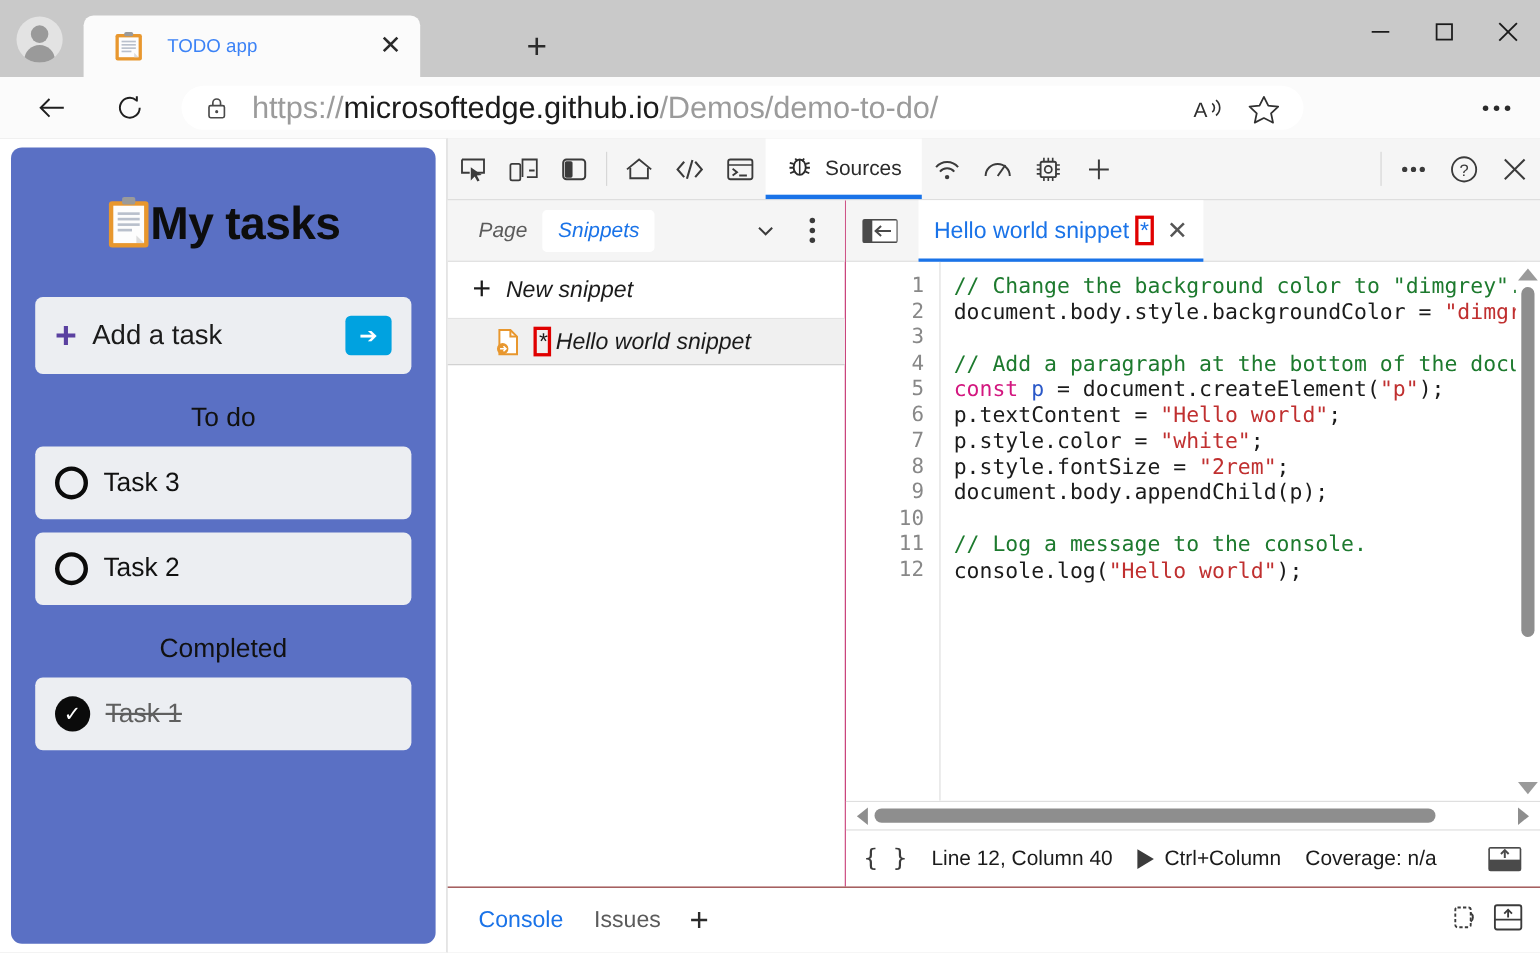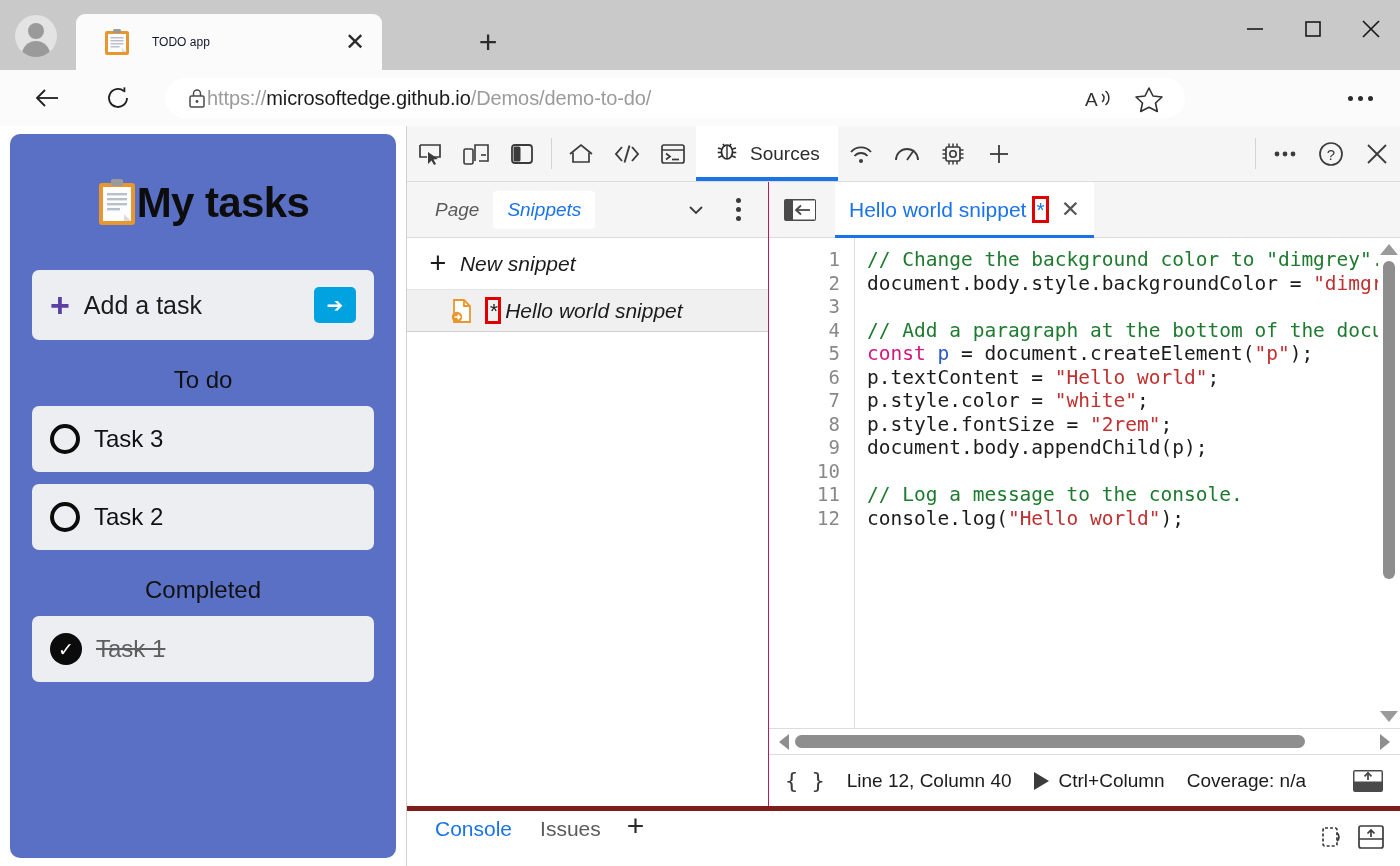--- a/index.html
+++ b/index.html
@@ -27,21 +27,21 @@
   .avatar-head { width:16px; height:16px; border-radius:50%; background:#9a9a9a; position:absolute; margin-bottom:18px;}
   .avatar-body { width:28px; height:16px; border-radius:14px 14px 0 0; background:#9a9a9a; }
 
   .tab {
     position:absolute; left:76px; top:14px; width:306px; height:56px;
     background:#fbfbfb; border-radius:9px 9px 0 0;
     display:flex; align-items:center; padding:0 12px;
   }
   .tab-favicon { width:26px; height:28px; position:relative; margin-left:16px; flex:none; }
   .tab-title {
-    margin-left:22px; font-size:12px; color:#0f172a; white-space:nowrap;
+    margin-left:22px; font-size:17px; color:#3b82f6; white-space:nowrap;
     flex:1;
   }
   .tab-close {
     width:30px; height:30px; display:flex; align-items:center; justify-content:center;
     font-size:24px; color:#2b2b2b; line-height:1; font-weight:300;
   }
   .newtab-btn {
     position:absolute; left:466px; top:22px; width:44px; height:40px;
     display:flex; align-items:center; justify-content:center;
     font-size:32px; color:#2b2b2b; font-weight:300; line-height:1;
@@ -61,21 +61,21 @@
   }
   .nav-back { left:28px; }
   .nav-reload { left:98px; }
   .urlbar {
     position:absolute; left:165px; top:8px; width:1020px; height:40px;
     background:#ffffff; border-radius:20px; display:flex; align-items:center;
     padding-left:22px;
   }
   .lock-icon { width:20px; height:22px; flex:none; color:#4a4a4a; }
   .url-text {
-    font-size:20px; color:#1b1b1b; white-space:nowrap;
+    margin-left:22px; font-size:28px; color:#1b1b1b; white-space:nowrap;
     letter-spacing:-0.1px;
   }
   .url-text .dim { color:#9b9b9b; }
   .urlbar-actions { position:absolute; right:14px; top:6px; display:flex; gap:6px; }
   .ub-icon { width:44px; height:30px; display:flex; align-items:center; justify-content:center; color:#303030;}
   .ellipsis-btn {
     position:absolute; right:18px; top:14px; width:44px; height:28px;
     display:flex; align-items:center; justify-content:center; gap:5px;
   }
   .dot3 { width:5px; height:5px; border-radius:50%; background:#2b2b2b; }
@@ -224,22 +224,22 @@
   .statusbar {
     height:52px; border-top:1px solid #dcdcdc; display:flex; align-items:center;
     gap:22px; padding:0 16px; font-size:19px; color:#1b1b1b; background:#fff;
   }
   .sb-braces { font-family:"DejaVu Sans Mono", monospace; font-size:22px; color:#3b3b3b; }
   .run-tri { width:0;height:0;border-top:9px solid transparent;border-bottom:9px solid transparent;border-left:15px solid #3b3b3b;}
   .sb-right { margin-left:auto; display:flex; align-items:center; }
 
   
   .drawer {
-    height:60px; border-top:5px solid #7f1d1d; background:#fff;
-    display:flex; padding-left:14px;
+    height:60px; border-top:1px solid #7f1d1d; background:#fff;
+    display:flex; align-items:center; padding-left:14px;
   }
   .dr-tab { font-size:21px; color:#5b5b5b; padding:6px 14px; border-radius:5px;}
   .dr-tab.active { color:#1a73e8; background:#fff; }
   .dr-plus { font-size:30px; font-weight:300; color:#2b2b2b; margin-left:12px; line-height:1;}
   .dr-right { margin-left:auto; display:flex; align-items:center; gap:10px; padding-right:14px; }
 </style>
 </head>
 <body>
 
 <div id="app">

